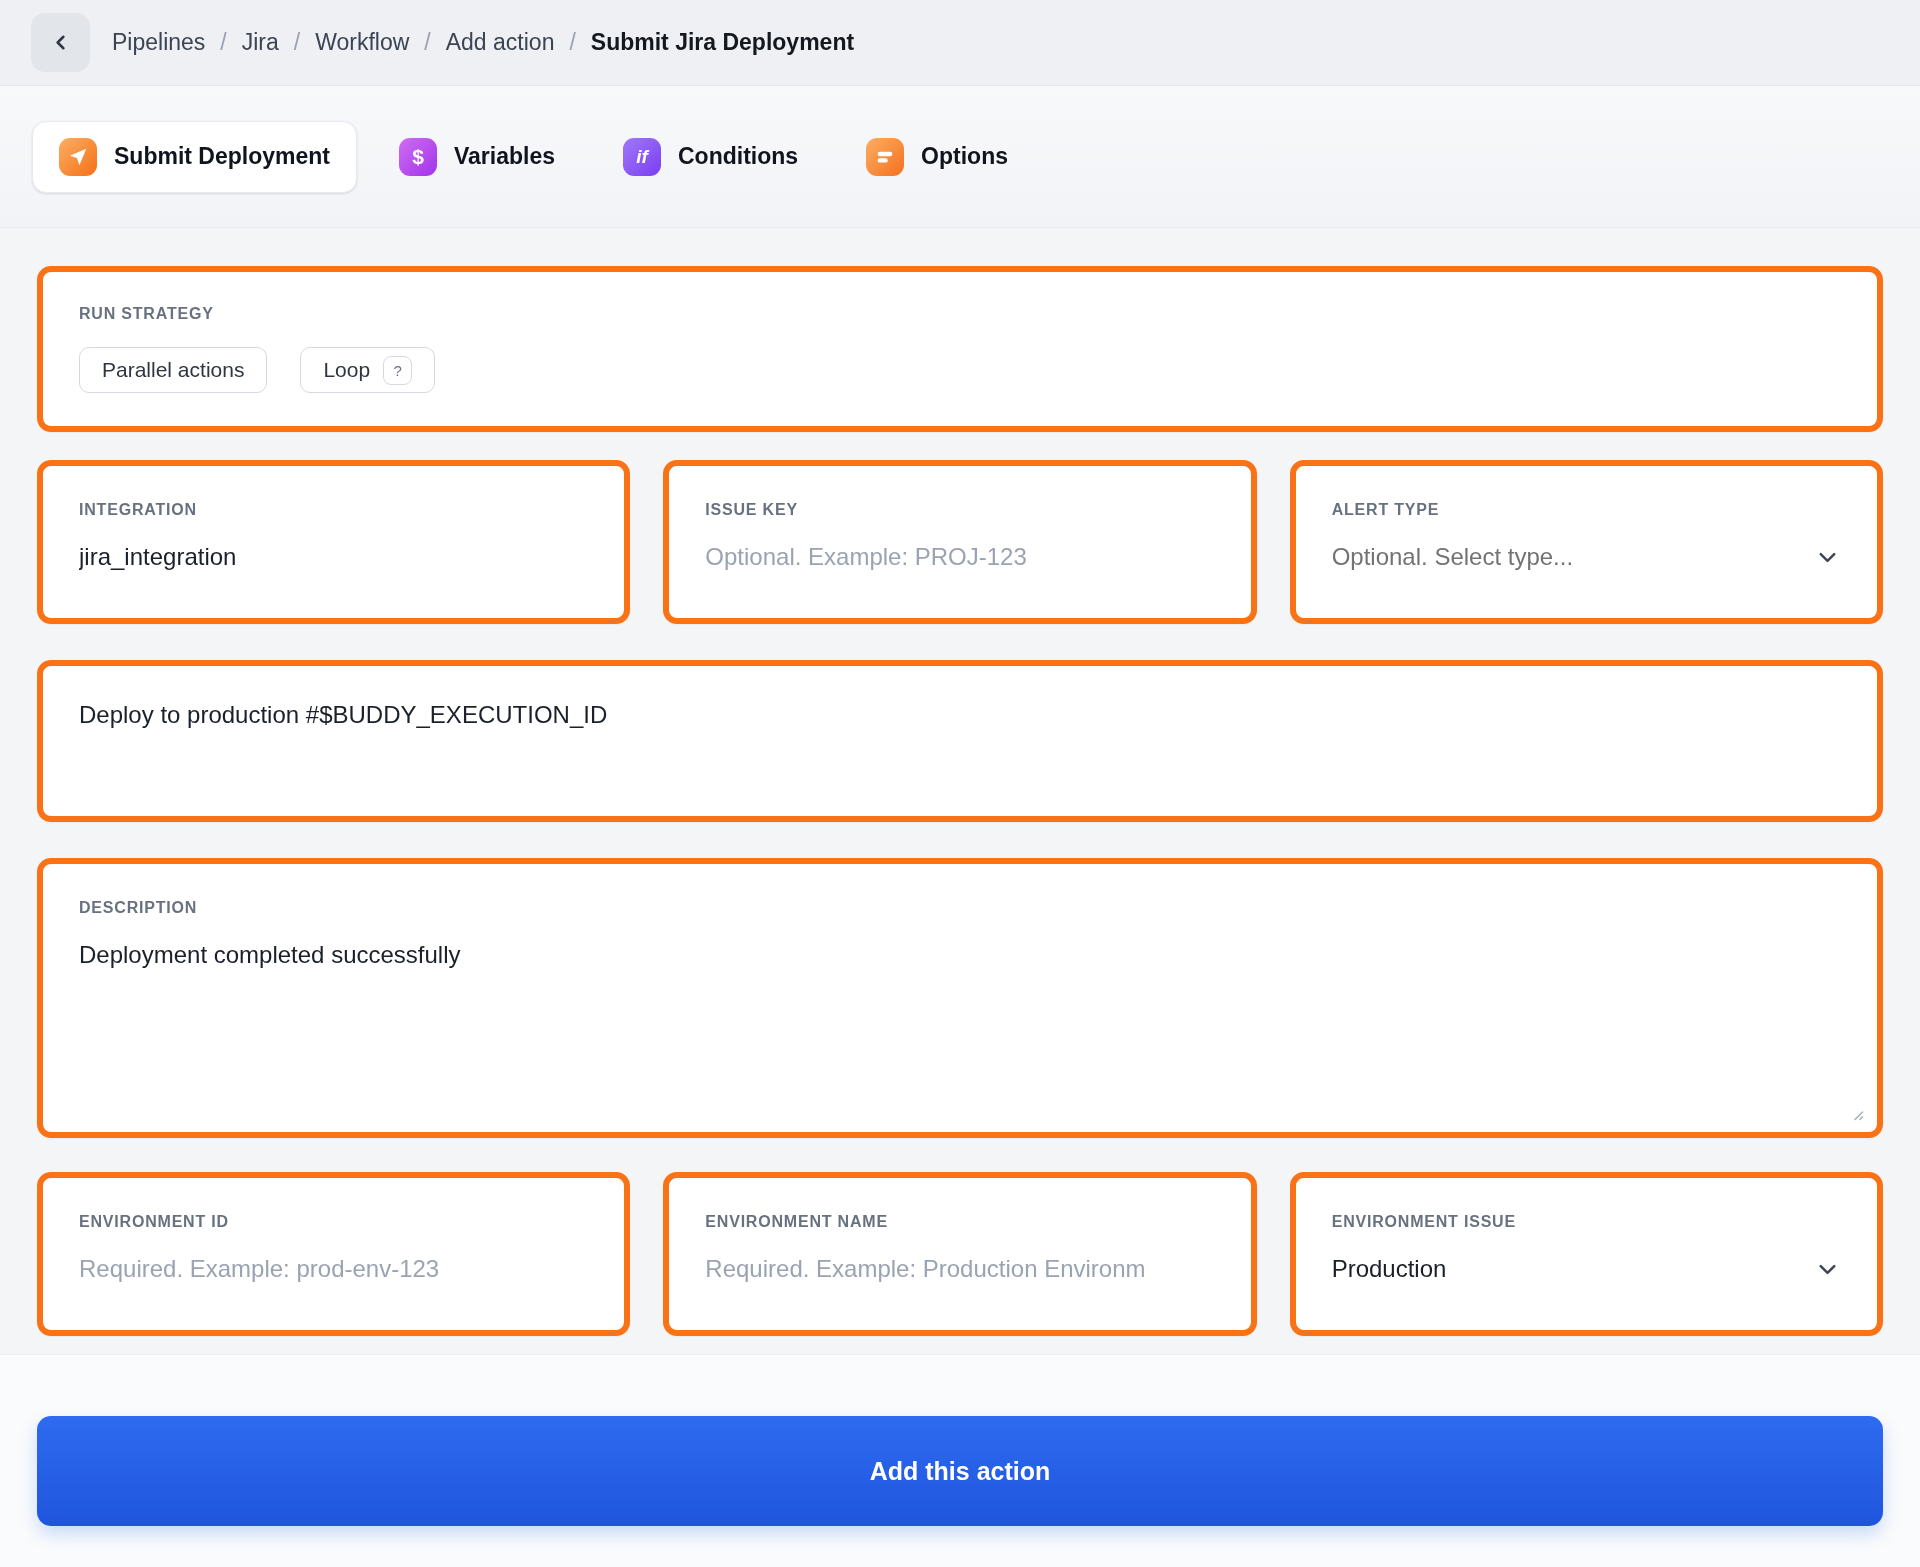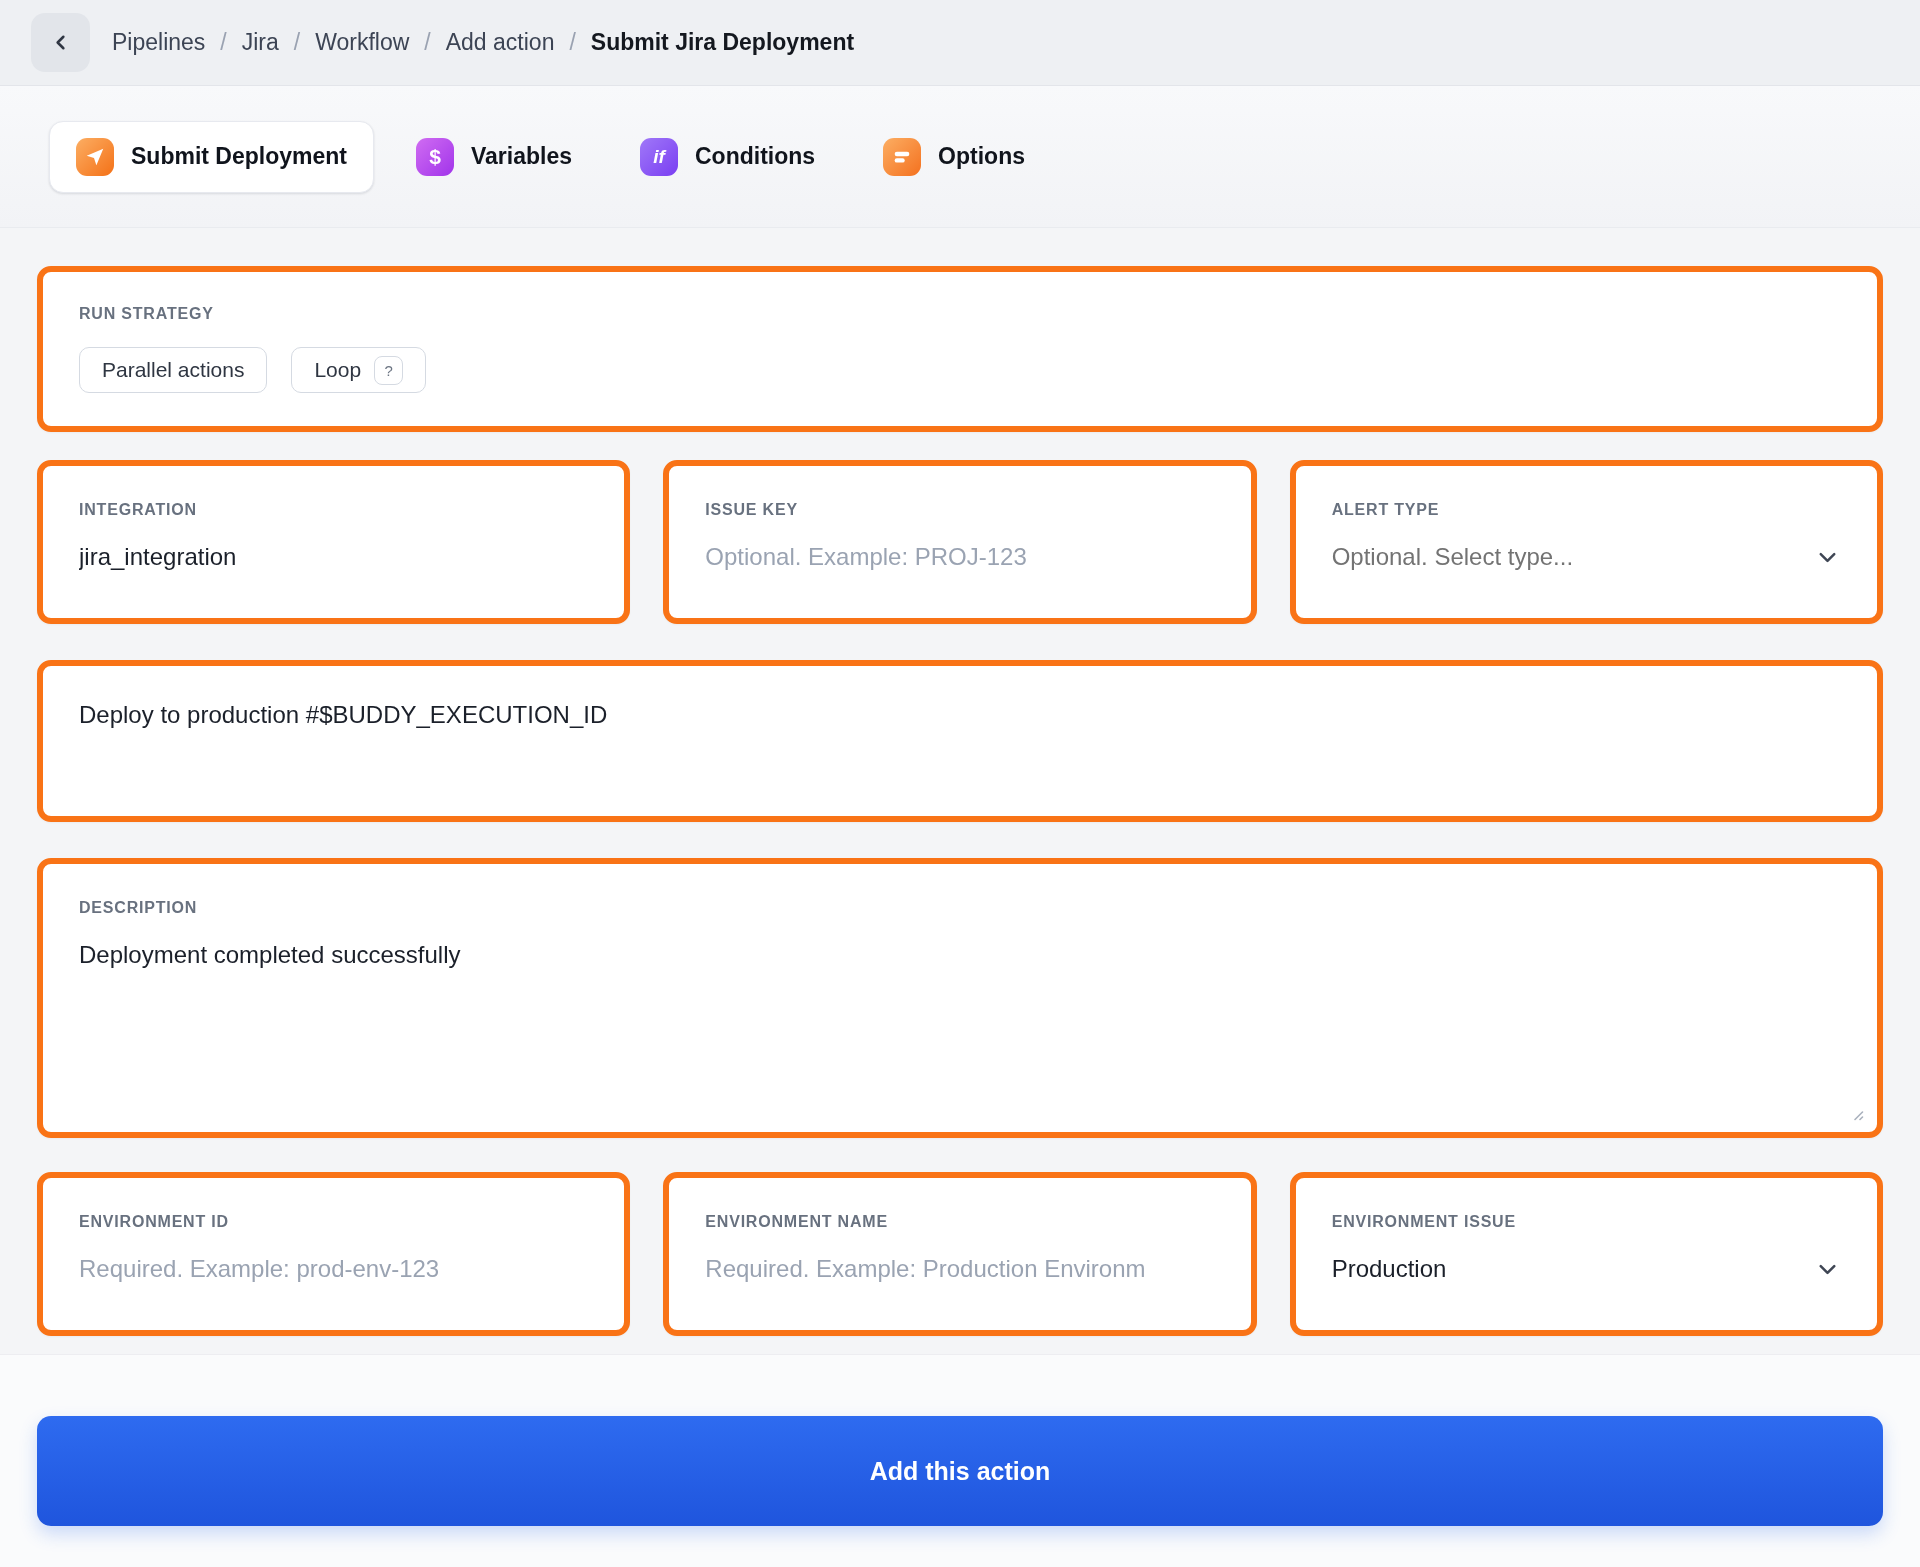--- a/index.html
+++ b/index.html
@@ -29,21 +29,21 @@
   .crumb { cursor: pointer; }
   .sep { color: #9aa2b1; }
   .crumb.current { color: #14181f; font-weight: 600; cursor: default; }
 
   
   .tabs-band {
     height: 142px;
     background: linear-gradient(180deg, #f8f9fb 0%, #f2f3f6 100%);
     border-bottom: 1px solid #e9ebef;
     display: flex; align-items: center;
-    padding: 0 49px;
+    padding: 0 32px;
   }
   .tab {
     display: flex; align-items: center; gap: 17px;
     height: 72px; padding: 0 26px; border-radius: 14px; cursor: pointer;
   }
   .tab.active {
     background: #fff;
     border: 1px solid #e7e9ef;
     box-shadow: 0 1px 3px rgba(16,24,40,.07), 0 1px 2px rgba(16,24,40,.05);
   }
@@ -68,21 +68,21 @@
     box-shadow: 0 1px 2px rgba(16,24,40,.04);
   }
   .field-label {
     display: block;
     font-size: 16px; font-weight: 700;
     color: #68717f; letter-spacing: .05em;
     margin-bottom: 24px;
   }
 
   .run-card { min-height: 159px; padding: 33px 36px; margin-bottom: 28px; }
-  .chip-row { display: flex; gap: 24px; }
+  .chip-row { display: flex; gap: 33px; }
   .chip {
     display: inline-flex; align-items: center; gap: 13px;
     height: 46px; padding: 0 22px;
     background: #fff; border: 1px solid #d5dae2; border-radius: 10px;
     font-family: inherit; font-size: 21px; font-weight: 500; color: #2f3642;
     cursor: pointer;
   }
   .help-badge {
     width: 29px; height: 29px;
     border: 1px solid #d5dae2; border-radius: 8px;

